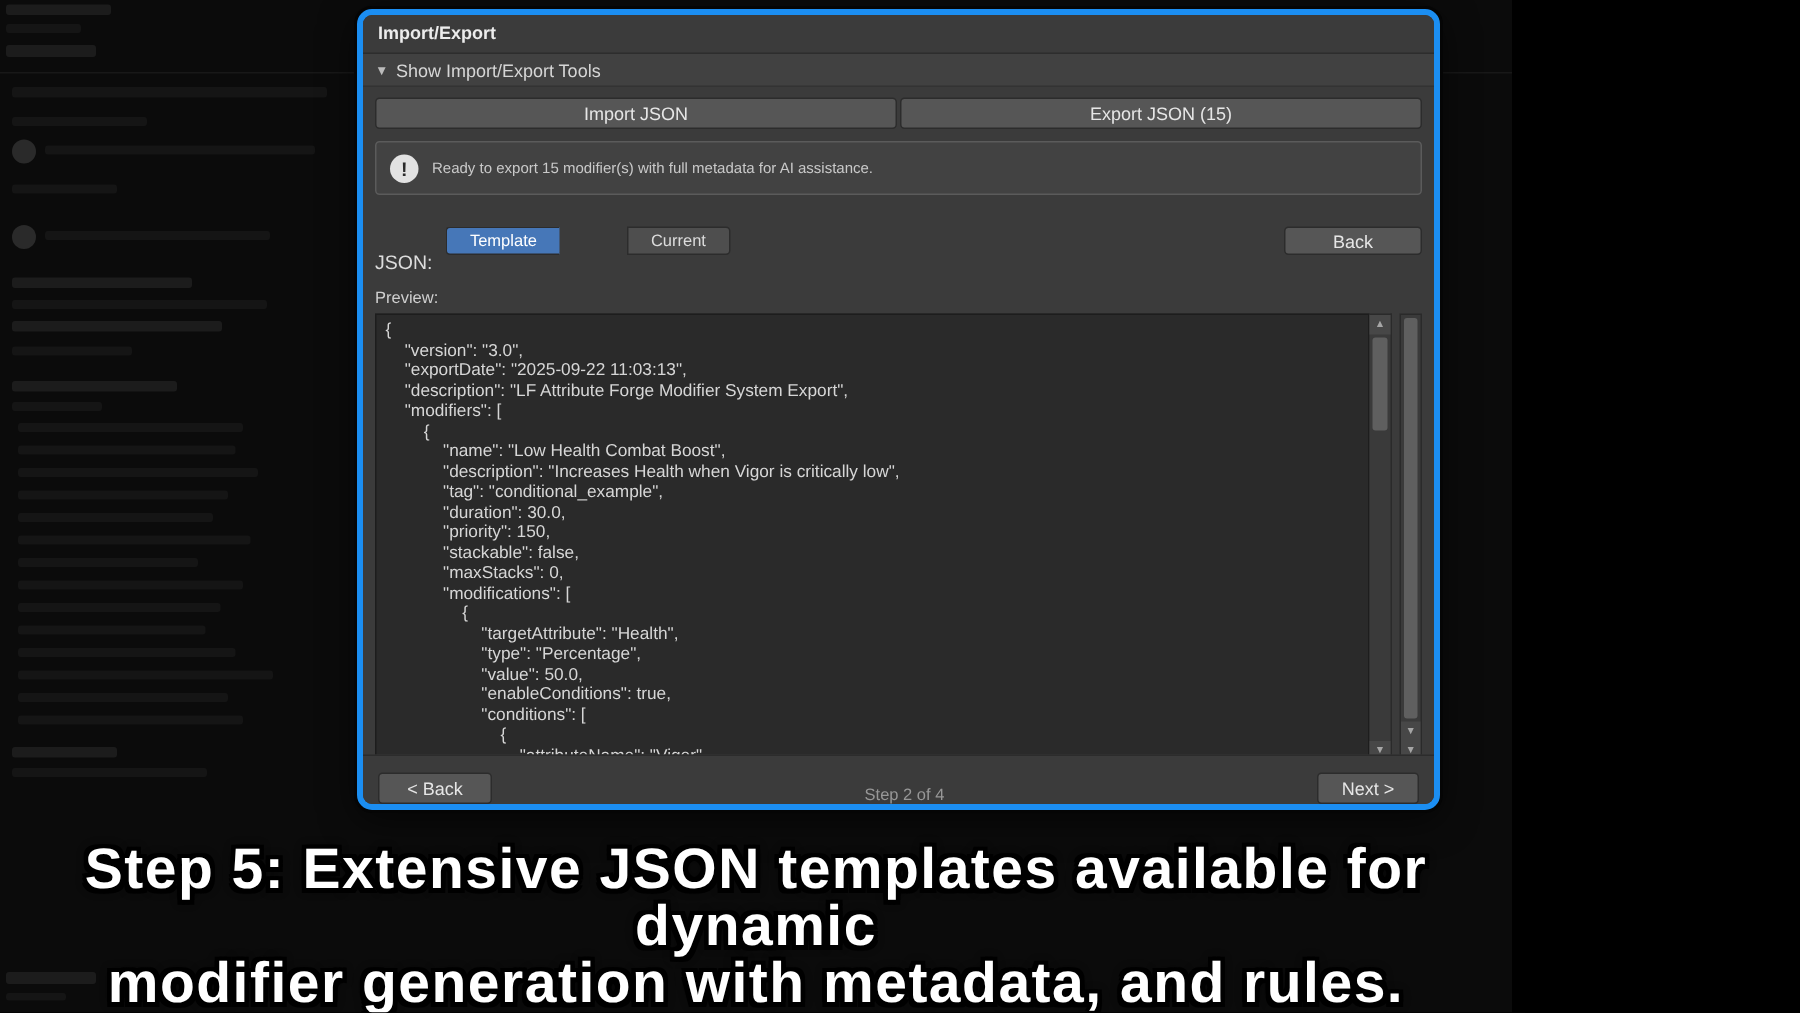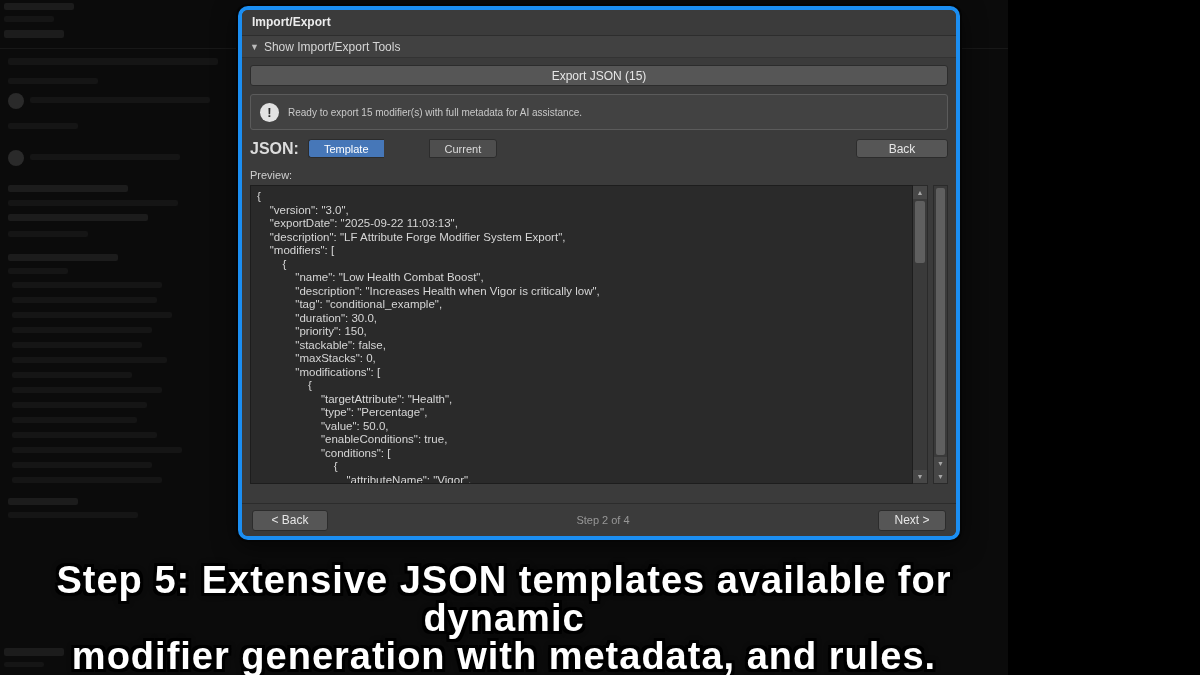--- a/index.html
+++ b/index.html
@@ -39,21 +39,21 @@
   .infobox {
     margin:8px 8px 0 8px; background:#424242; border:1px solid #5b5b5b; border-radius:3px;
     display:flex; align-items:center; gap:9px; padding:7px 9px; min-height:36px;
   }
   .info-icon {
     width:19px; height:19px; border-radius:50%; background:#e2e2e2; color:#2b2b2b;
     font-weight:bold; font-size:13px; display:flex; align-items:center; justify-content:center; flex:0 0 19px;
   }
   .info-text { font-size:10px; color:#c9c9c9; }
   .json-row { display:flex; align-items:center; gap:9px; margin:9px 8px 0 8px; }
-  .json-label { font-size:16px; font-weight:bold; color:#dcdcdc; }
+  .json-label { font-size:13px; font-weight:normal; color:#dcdcdc;margin-top:28px; }
   .toggle-group { display:flex;gap:45px; }
   .tbtn {
     font-size:11px; padding:0 15px; height:19px; background:#4e4e4e; color:#dcdcdc;
     border:1px solid #2c2c2c; cursor:pointer; font-family:"Liberation Sans",sans-serif;
   }
   .tbtn:first-child { border-radius:3px 0 0 3px; border-right:none; }
   .tbtn:last-child { border-radius:0 3px 3px 0; }
   .tbtn.active { background:#4677b8; color:#ffffff; }
   .copy { margin-left:auto; width:92px; height:19px; }
   .preview-label { margin:11px 8px 4px 8px; font-size:11px; color:#cfcfcf; }
@@ -67,21 +67,21 @@
     width:15px; background:#3a3a3a; border:1px solid #2a2a2a; border-left:none;
     display:flex; flex-direction:column;
   }
   .vscroll.outer { margin-left:5px; border-left:1px solid #2a2a2a; }
   .vscroll .arr { height:13px; line-height:13px; font-size:7px; color:#a6a6a6; text-align:center; background:#474747; cursor:pointer; }
   .vscroll .track { flex:1; position:relative; }
   .vscroll .thumb { position:absolute; top:2px; left:2px; right:2px; height:62px; background:#5f5f5f; border-radius:2px; }
   .vscroll .thumb.t2 { height:calc(100% - 4px); }
   .footer {
     position:absolute; left:0; right:0; bottom:0; height:33px; background:#3b3b3b;
-    border-top:1px solid #2c2c2c; display:flex; align-items:center; padding:0 10px;
+    border-top:1px solid #2c2c2c; display:flex; align-items:flex-end; padding:0 10px;
   }
   .back { width:76px; }
   .next { width:68px; }
   .step { flex:1; text-align:center; font-size:11px; color:#979797; }
 
   
   .caption {
     position:absolute; left:0; right:0; top:561px; text-align:center;
     font-size:38px; line-height:38px; font-weight:bold; letter-spacing:1px; color:#ffffff;
     text-shadow:
@@ -137,20 +137,21 @@
 
   <div class="modal">
     <div class="titlebar">Import/Export</div>
 
     <div class="foldout">
       <span class="tri">▼</span>
       <span>Show Import/Export Tools</span>
     </div>
 
     <div class="btn-row">
+      <button class="ubtn">Import JSON</button>
       <button class="ubtn">Export JSON (15)</button>
     </div>
 
     <div class="infobox">
       <span class="info-icon">!</span>
       <span class="info-text">Ready to export 15 modifier(s) with full metadata for AI assistance.</span>
     </div>
 
     <div class="json-row">
       <span class="json-label">JSON:</span>

